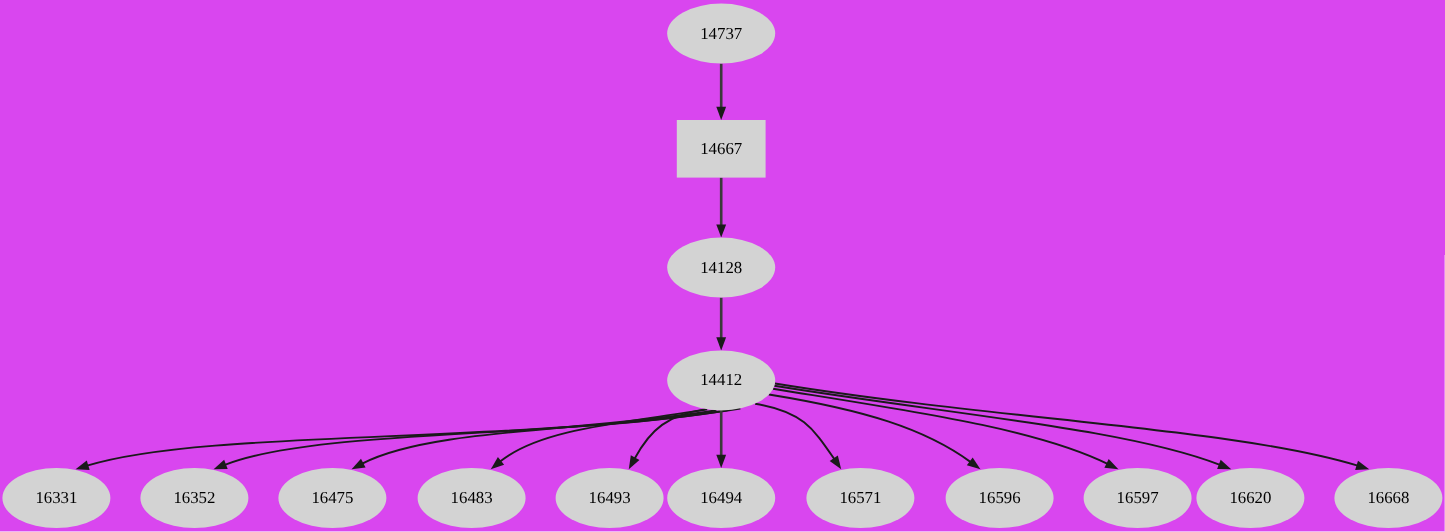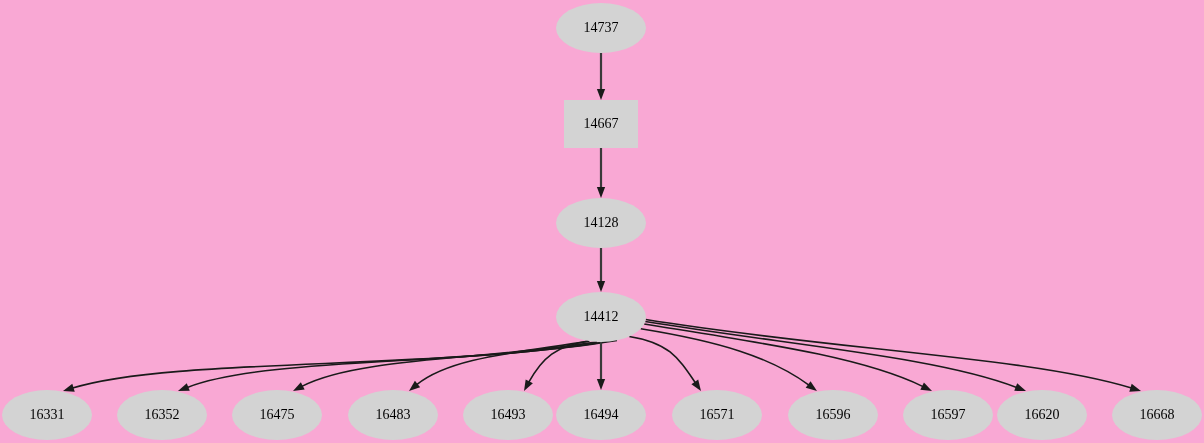--- a/index.html
+++ b/index.html
@@ -7,21 +7,21 @@
     padding: 0;
     background: #ffffff;
   }
   body {
     font-family: "Liberation Serif", "DejaVu Serif", serif;
   }
   #graph-canvas {
     position: relative;
     width: 1204px;
     height: 443px;
-    background: #f9a8d4;
+    background: #d946ef;
     overflow: hidden;
   }
   #graph-svg {
     position: absolute;
     left: 0;
     top: 0;
     width: 1204px;
     height: 443px;
   }
   .node-shape {

